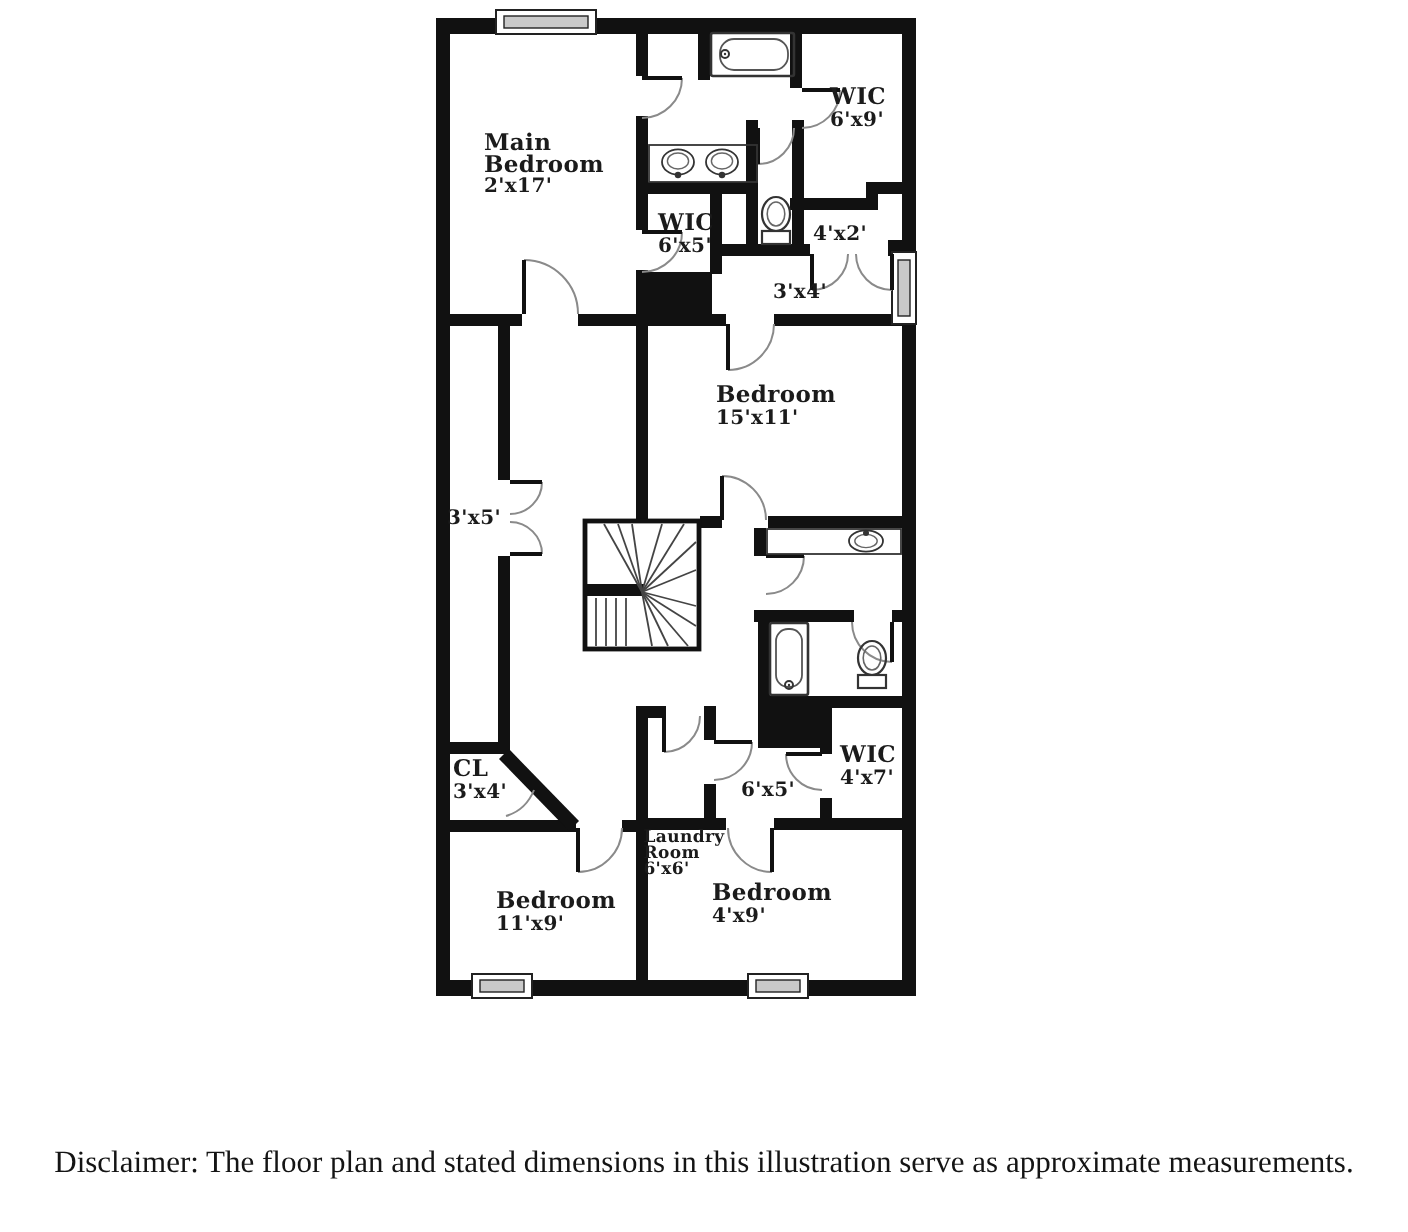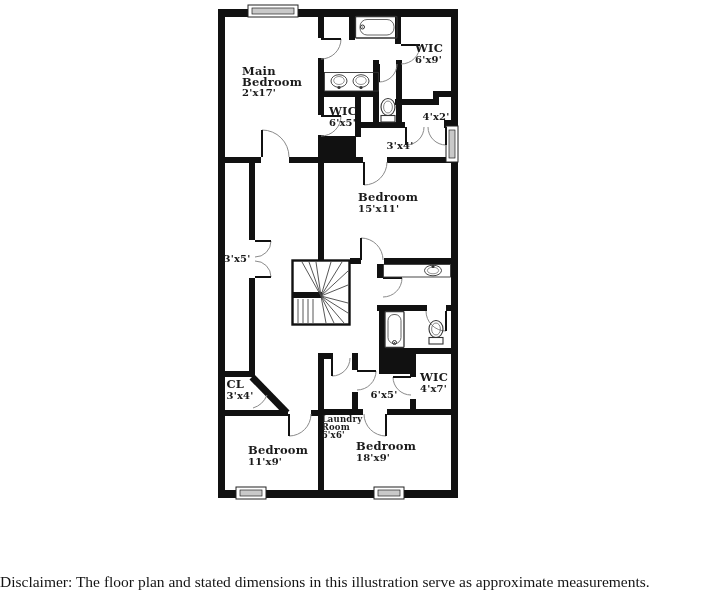--- a/index.html
+++ b/index.html
@@ -12,21 +12,21 @@
   .room-label{
     position:absolute;transform:translateX(-50%);
     text-align:left;color:#1b1b1b;font-weight:bold;
     font-family:"DejaVu Serif","Liberation Serif",serif;
     font-size:11.5px;line-height:10.5px;letter-spacing:.2px;white-space:nowrap;
   }
   .room-label .dim{font-size:10px;}
   .room-label.small{font-size:8.5px;line-height:8px;margin-top:44px;}
   .room-label.small .dim{font-size:8.5px;}
   #disclaimer{
-    position:absolute;left:0;right:0;top:572px;text-align:left;
+    position:absolute;left:0;right:0;top:572px;text-align:center;
     color:#141414;font-size:15.5px;line-height:19.5px;
     font-family:"Liberation Serif","DejaVu Serif",serif;
   }
 </style>
 </head>
 <body>
 
 <div id="plan">
   <svg width="704" height="546" viewBox="0 0 704 546">
 
@@ -241,21 +241,21 @@
     <span class="dim">2'x17'</span>
   </div>
   <div class="room-label" style="left:429px;top:43px">
     <span>WIC</span><br>
     <span class="dim">6'x9'</span>
   </div>
   <div class="room-label" style="left:343px;top:106px">
     <span>WIC</span><br>
     <span class="dim">6'x5'</span>
   </div>
-  <div class="room-label" style="left:436px;top:111px">
+  <div class="room-label" style="left:420px;top:111px">
     <span class="dim">4'x2'</span>
   </div>
   <div class="room-label" style="left:400px;top:140px">
     <span class="dim">3'x4'</span>
   </div>
   <div class="room-label" style="left:388px;top:192px">
     <span>Bedroom</span><br>
     <span class="dim">15'x11'</span>
   </div>
   <div class="room-label" style="left:237px;top:253px">
@@ -276,19 +276,19 @@
   <div class="room-label" style="left:434px;top:372px">
     <span>WIC</span><br>
     <span class="dim">4'x7'</span>
   </div>
   <div class="room-label" style="left:278px;top:445px">
     <span>Bedroom</span><br>
     <span class="dim">11'x9'</span>
   </div>
   <div class="room-label" style="left:386px;top:441px">
     <span>Bedroom</span><br>
-    <span class="dim">18'x9'</span>
+    <span class="dim">4'x9'</span>
   </div>
 </div>
 
 <div id="disclaimer">
   <div>Disclaimer: The floor plan and stated dimensions in this illustration serve as approximate measurements.</div>
 </div>
 
 </body></html>

